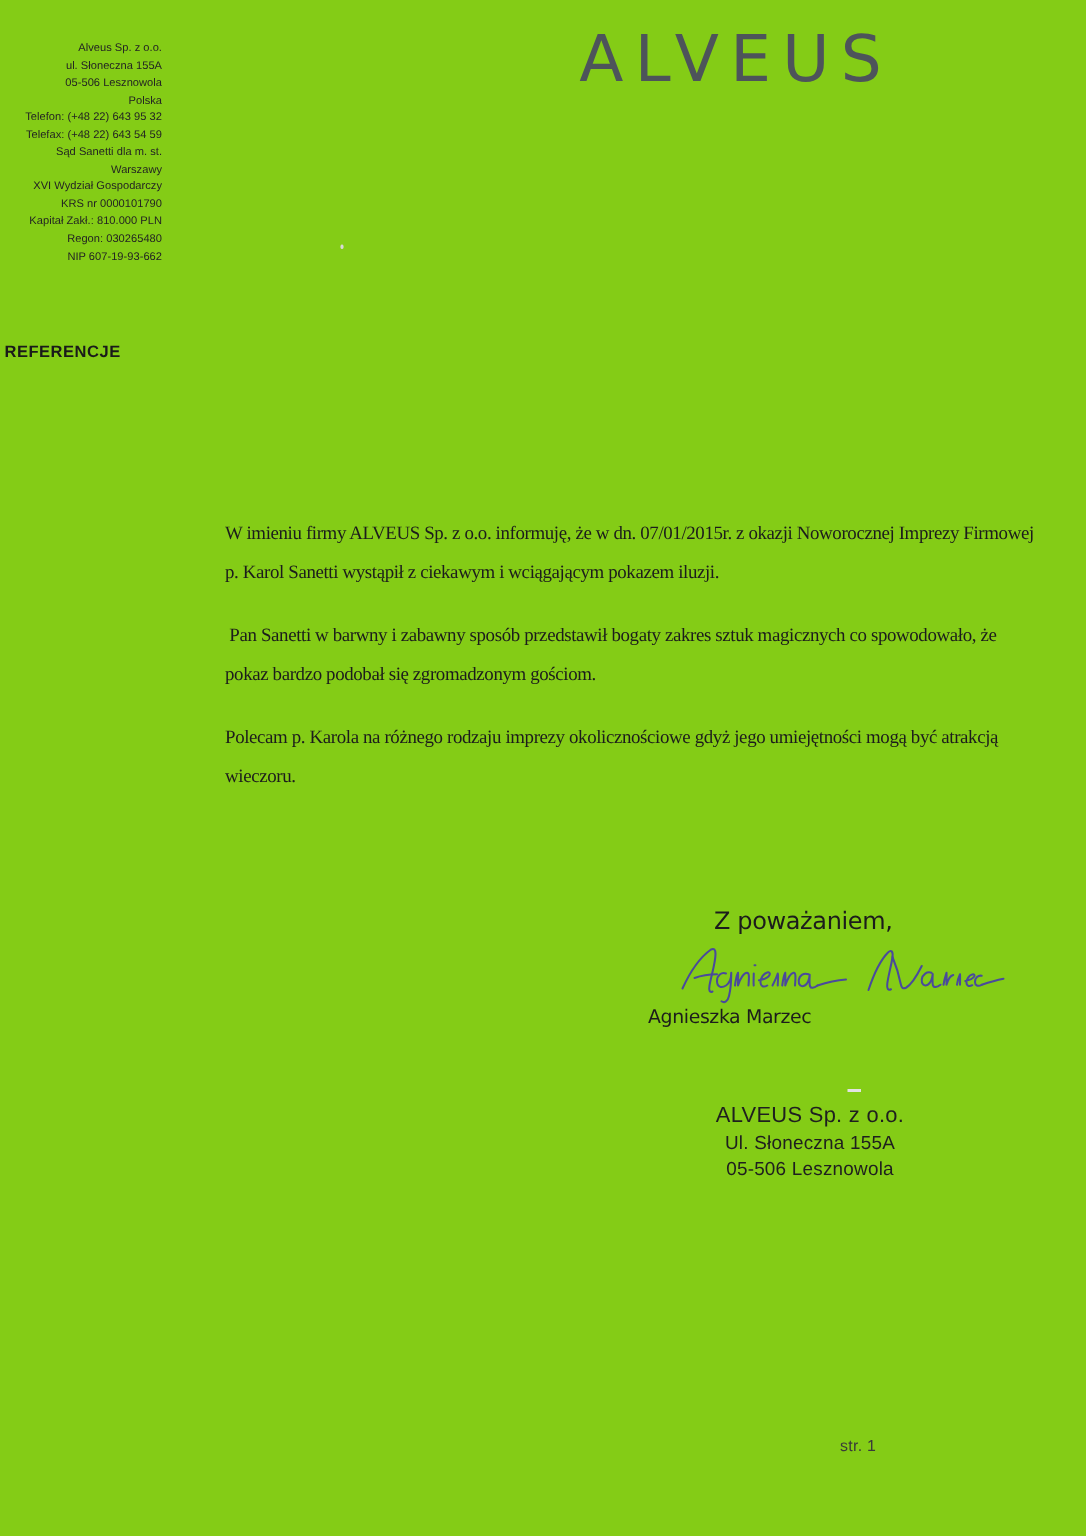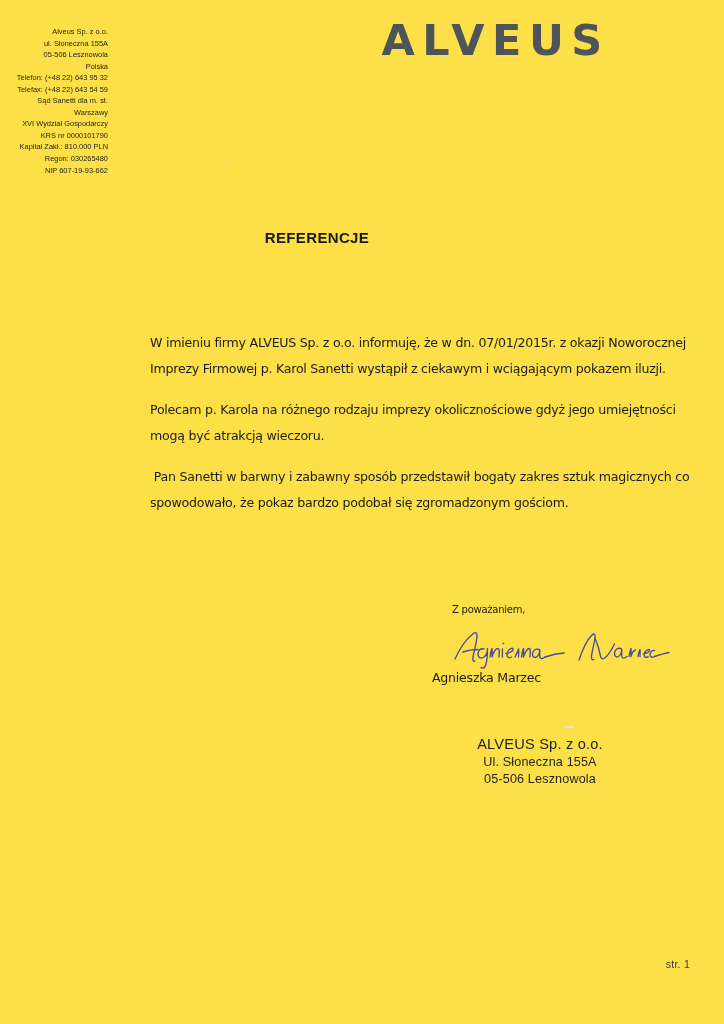--- a/index.html
+++ b/index.html
@@ -12,21 +12,21 @@
     font-family: "Liberation Sans", sans-serif;
     color: #1b1b1b;
     -webkit-font-smoothing: antialiased;
   }
 
   .page {
     position: relative;
     width: 724px;
     height: 1024px;
     margin: 0 auto;
-    background: #fde047;
+    background: #84cc16;
     overflow: hidden;
   }
 
   
   .letterhead-block {
     position: absolute;
     left: 0px;
     top: 26px;
     width: 108px;
     text-align: right;
@@ -37,44 +37,44 @@
     letter-spacing: 0.02px;
   }
   .letterhead-block .lh-line {
     display: block;
     white-space: nowrap;
   }
 
   
   .logo {
     position: absolute;
-    left: 374px;
+    left: 362px;
     top: 19px;
     width: 250px;
-    text-align: left;
+    text-align: center;
     font-family: "DejaVu Sans", sans-serif;
     font-size: 43px;
-    font-weight: 700;
+    font-weight: 400;
     letter-spacing: 7.5px;
     text-indent: 7.5px;
     color: #4d545a;
     line-height: 1;
     white-space: nowrap;
   }
 
   
   .doc-title {
     position: absolute;
     left: 0;
     top: 229px;
     width: 628px;
-    text-align: center;
+    text-align: left;
     padding-right: 0px;
     font-family: "Liberation Sans", sans-serif;
-    font-size: 15px;
+    font-size: 11px;
     font-weight: bold;
     letter-spacing: 0.35px;
     color: #1a1a1a;
   }
   .doc-title .title-inner {
     display: inline-block;
     transform: translateX(3px);
   }
 
   
@@ -83,32 +83,33 @@
     left: 150px;
     top: 326px;
     width: 545px;
     font-family: "DejaVu Sans", sans-serif;
     font-size: 12.6px;
     line-height: 25.5px;
     color: #1c1c1c;
     letter-spacing: -0.25px;
   }
   .body-copy p {
-    margin: 4px 0 16px 0;
+    margin: 17px 0 16px 0;
     white-space: pre-wrap;
+    font-family: Liberation Serif, serif;
   }
   .body-copy p:last-child { margin-bottom: 0; }
 
   
   .closing {
     position: absolute;
-    left: 452px;
+    left: 476px;
     top: 604px;
     font-family: "DejaVu Sans", sans-serif;
-    font-size: 10px;
+    font-size: 16px;
     letter-spacing: -0.25px;
     color: #1c1c1c;
   }
 
   .signature-wrap {
     position: absolute;
     left: 443px;
     top: 626px;
     width: 240px;
     height: 46px;
@@ -157,21 +158,21 @@
     line-height: 17.2px;
     letter-spacing: 0.15px;
   }
 
   
   .page-number {
     position: absolute;
     left: 560px;
     top: 958px;
     width: 130px;
-    text-align: right;
+    text-align: left;
     font-family: "Liberation Sans", sans-serif;
     font-size: 10.6px;
     color: #3a3a3a;
     letter-spacing: 0.2px;
   }
 
   
   .scan-speck {
     position: absolute;
     left: 227px;
@@ -212,22 +213,22 @@
   </div>
 
   <div class="logo">ALVEUS</div>
 
   <div class="doc-title">
     <span class="title-inner">REFERENCJE</span>
   </div>
 
   <div class="body-copy">
     <p>W imieniu firmy ALVEUS Sp. z o.o. informuję, że w dn. 07/01/2015r. z okazji Noworocznej Imprezy Firmowej p. Karol Sanetti wystąpił z ciekawym i wciągającym pokazem iluzji.</p>
+    <p> Pan Sanetti w barwny i zabawny sposób przedstawił bogaty zakres sztuk magicznych co spowodowało, że pokaz bardzo podobał się zgromadzonym gościom.</p>
     <p>Polecam p. Karola na różnego rodzaju imprezy okolicznościowe gdyż jego umiejętności mogą być atrakcją wieczoru.</p>
-    <p> Pan Sanetti w barwny i zabawny sposób przedstawił bogaty zakres sztuk magicznych co spowodowało, że pokaz bardzo podobał się zgromadzonym gościom.</p>
   </div>
 
   <div class="closing">Z poważaniem,</div>
 
   <div class="signature-wrap">
     <svg viewBox="0 0 240 46" xmlns="http://www.w3.org/2000/svg" fill="none" stroke="#4a4a9c" stroke-width="1.35" stroke-linecap="round" stroke-linejoin="round">
 
       <path d="M12 33 C17 22, 24 12, 31 7 C33 6, 34 7, 34 10 C34 16, 31 25, 30 31 C29.5 34, 30 36, 32 35"></path>
       <path d="M20 26 C24 24.5, 30 23.5, 35 23.5"></path>
 

